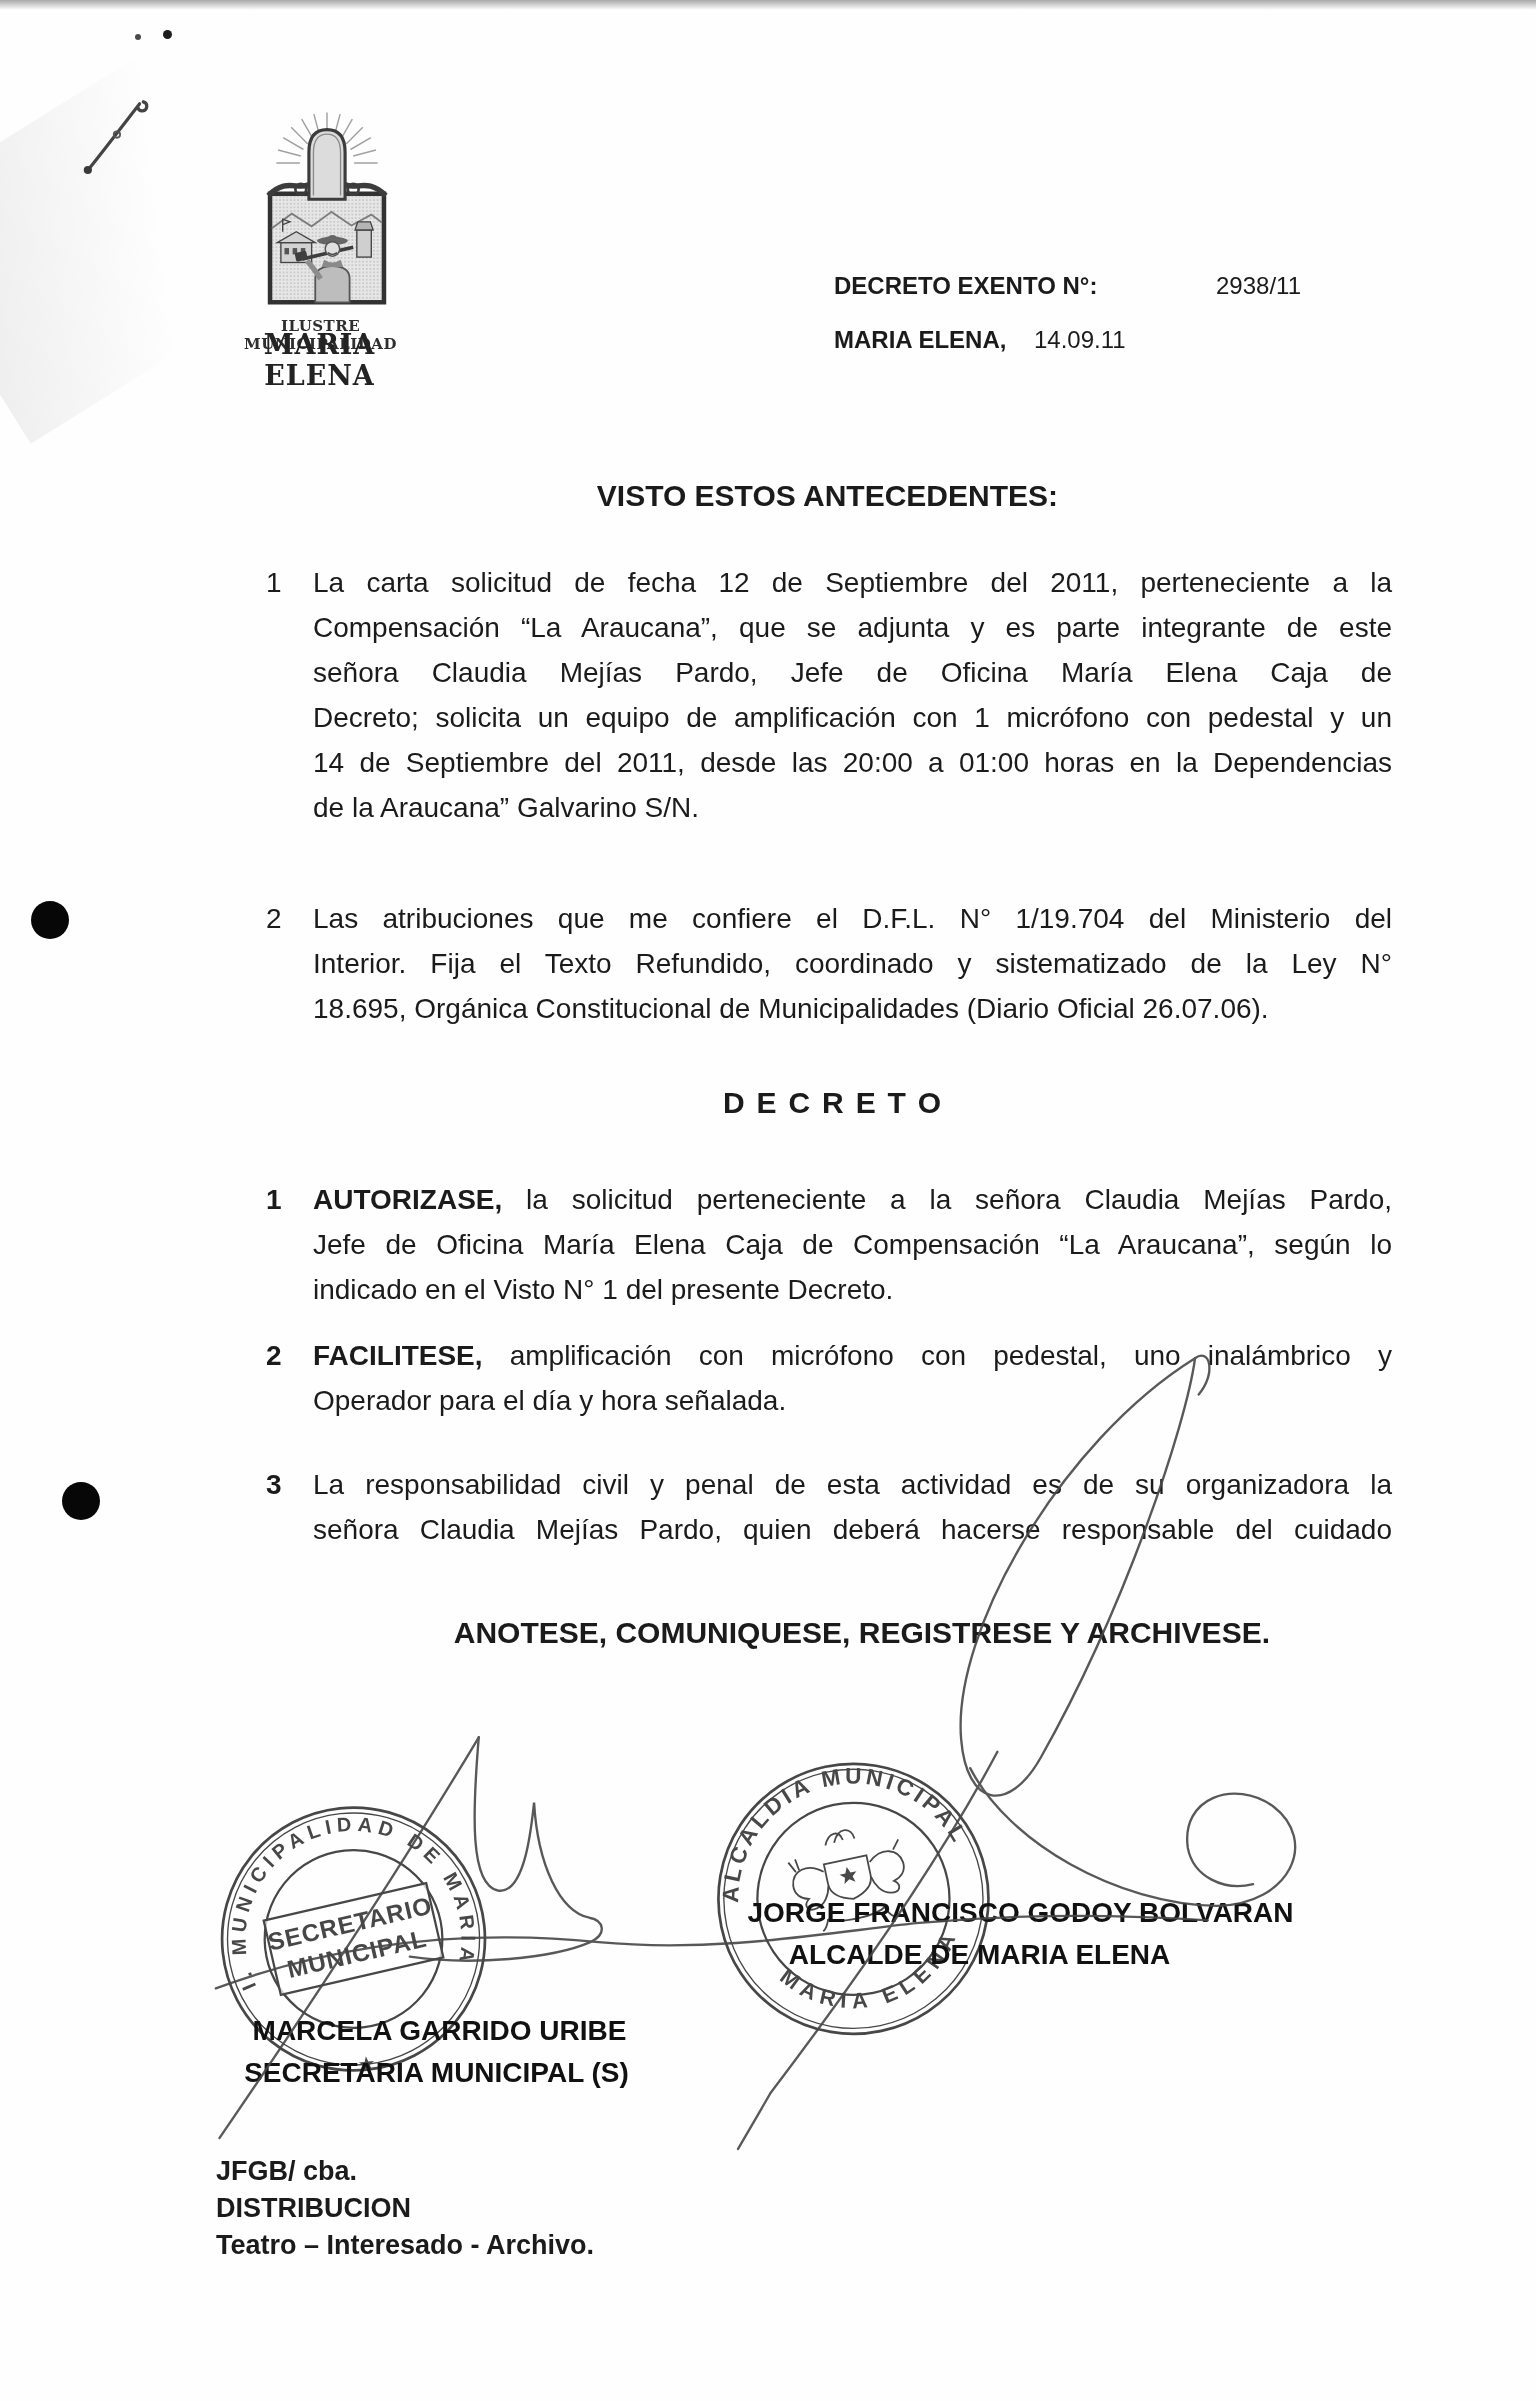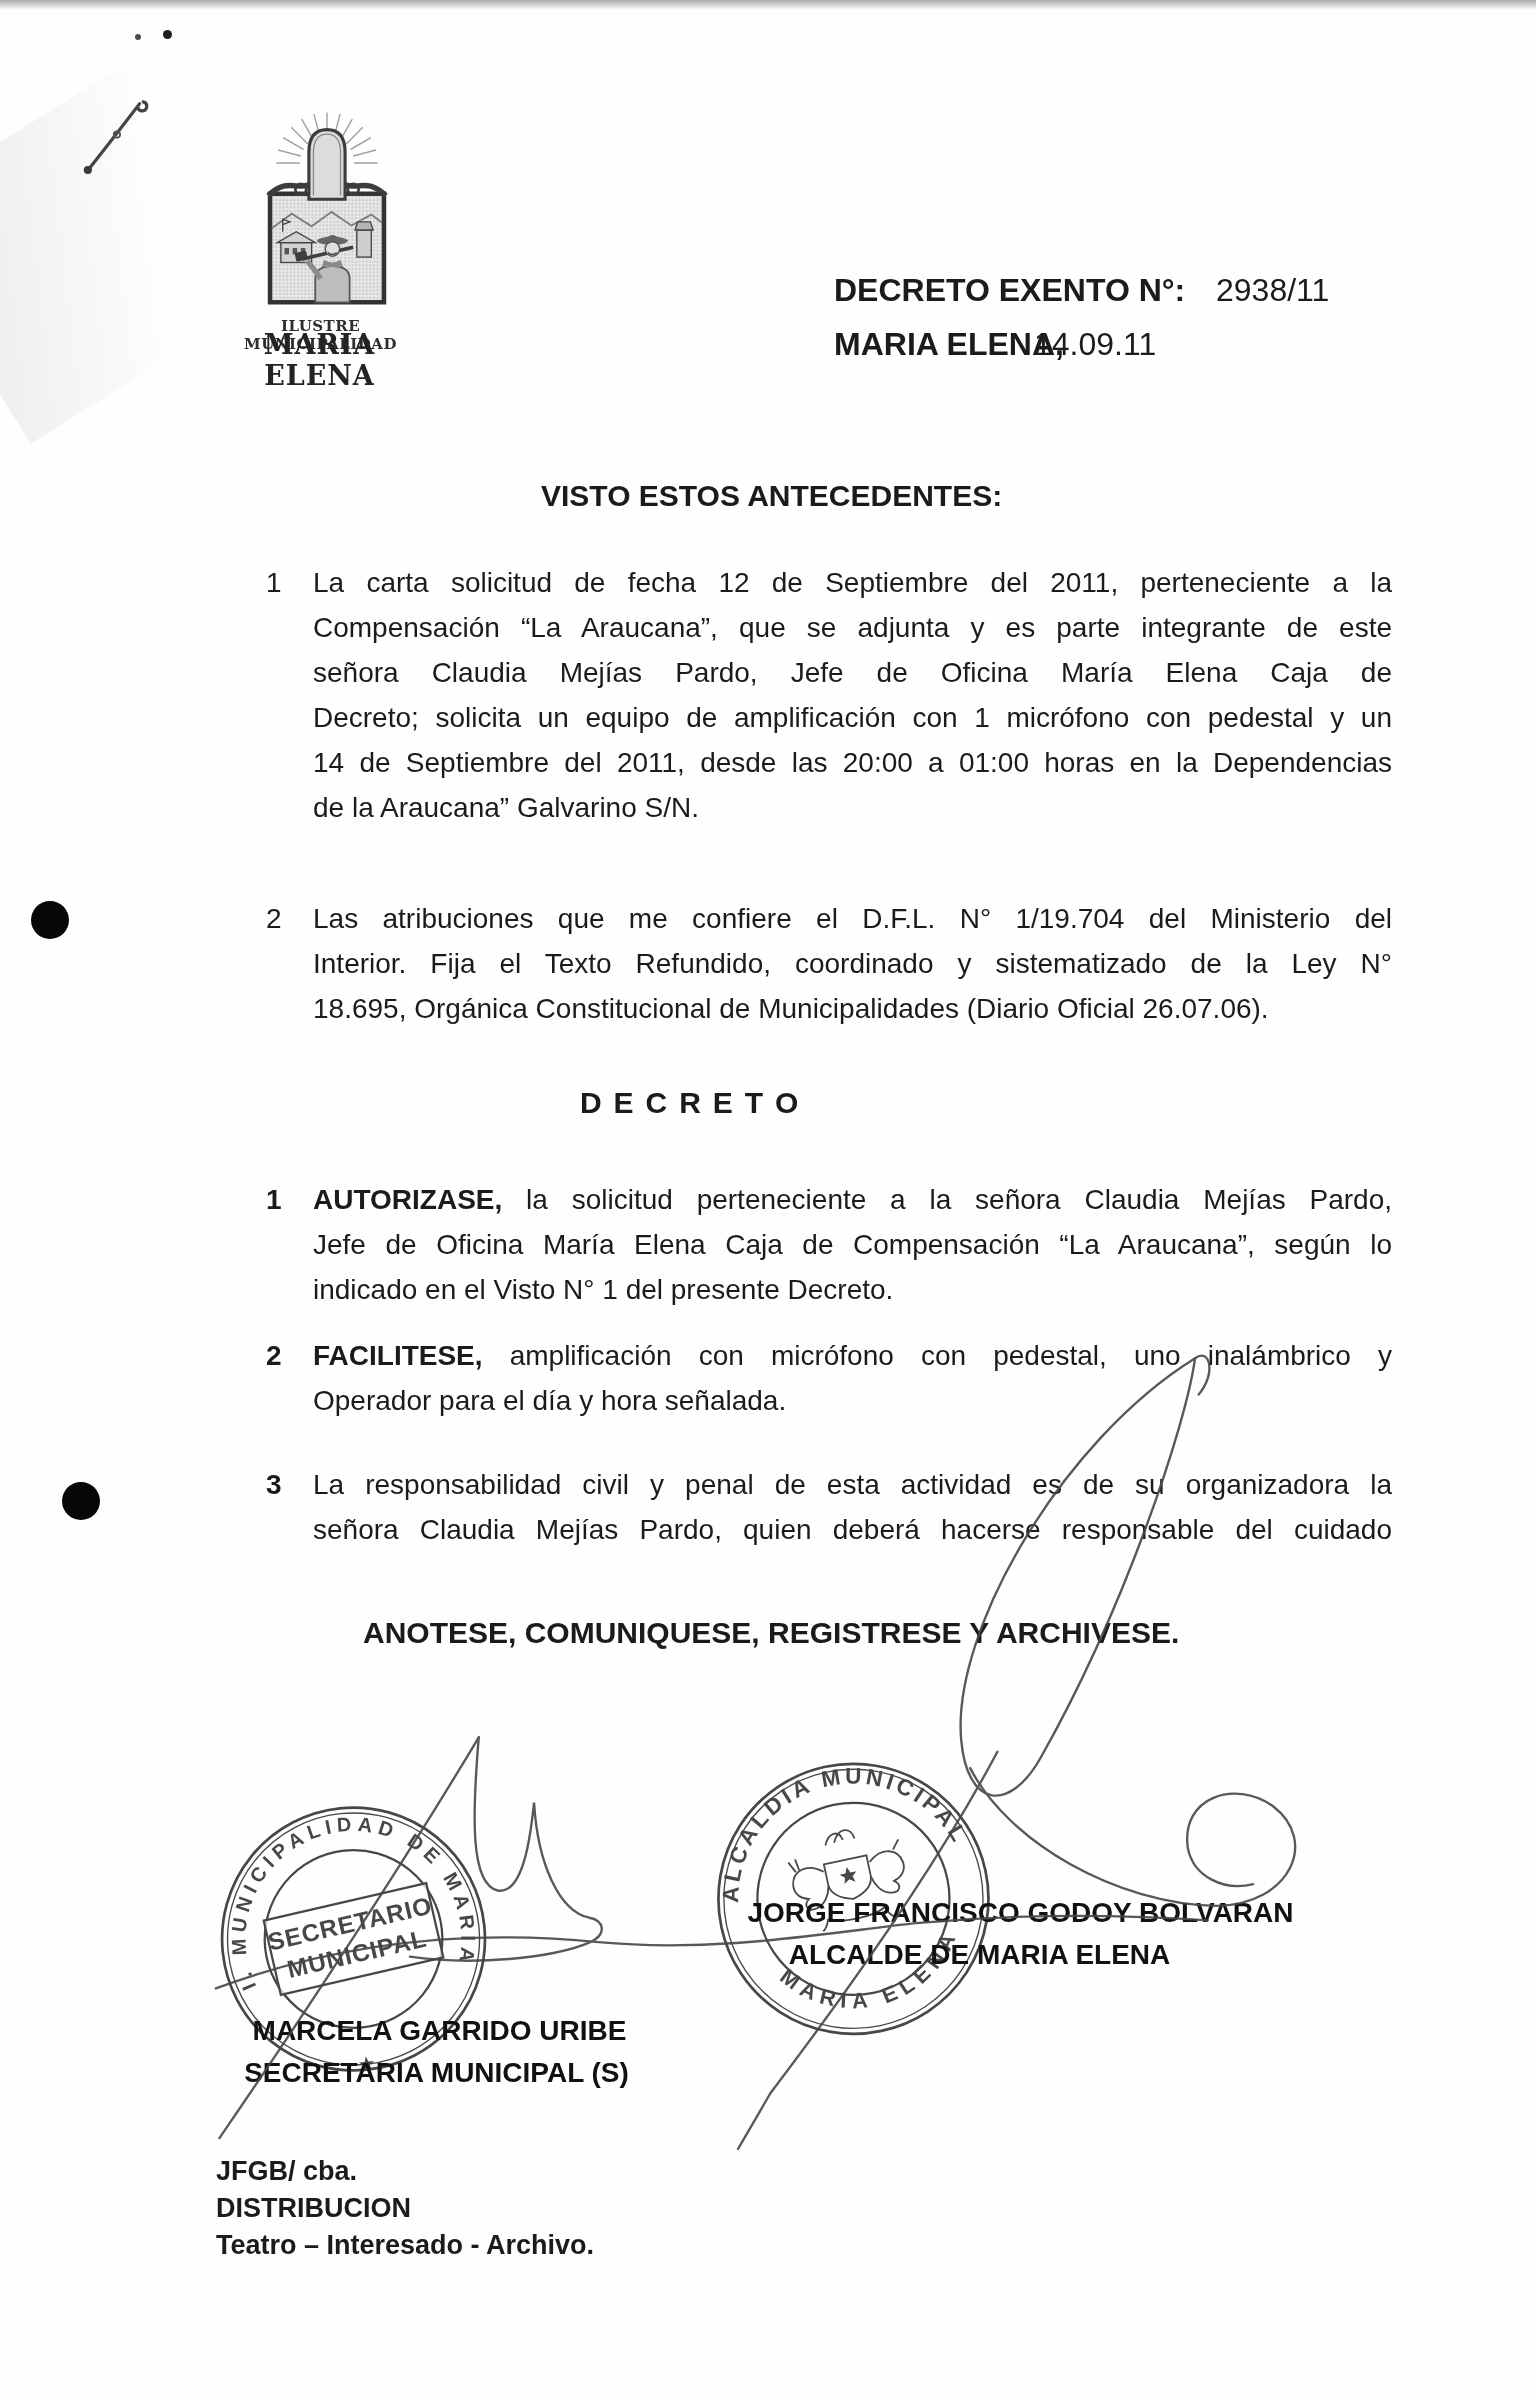--- a/index.html
+++ b/index.html
@@ -22,28 +22,28 @@
   .dot1{left:135px;top:34px;width:6.3px;height:6.3px;opacity:.8;}
   .dot2{left:163px;top:30px;width:9px;height:9px;}
   .staple{position:absolute;left:76px;top:71px;z-index:1;}
   
   .logo{position:absolute;left:261px;top:105px;width:132px;height:221px;z-index:1;}
   .org1{position:absolute;left:238px;top:317px;width:165px;text-align:center;z-index:2;
     font-family:"DejaVu Serif",serif;font-weight:bold;font-size:15px;letter-spacing:0.5px;color:#2e2e2e;}
   .org2{position:absolute;left:204px;top:329px;width:231px;text-align:center;z-index:2;
     font-family:"DejaVu Serif",serif;font-weight:bold;font-size:27px;letter-spacing:0.9px;color:#232323;}
   
-  .hdr{position:absolute;font-size:32px;z-index:2;white-space:nowrap;}
+  .hdr{position:absolute;font-size:24px;z-index:2;white-space:nowrap;}
   .b{font-weight:bold;}
   .h-label1{left:834px;top:272px;}
   .h-val1{left:1216px;top:272px;}
   .h-label2{left:834px;top:326px;}
   .h-val2{left:1034px;top:326px;}
   
-  .heading{position:absolute;font-weight:bold;font-size:30px;text-align:left;z-index:2;}
+  .heading{position:absolute;font-weight:bold;font-size:30px;text-align:right;z-index:2;}
   .visto-h{left:541px;top:479px;width:517px;}
   .decreto-h{left:580px;top:1086px;width:363px;letter-spacing:1.8px;}
   .closing-h{left:363px;top:1616px;width:907px;}
   .item{position:absolute;left:266px;width:1126px;font-size:28px;line-height:45px;z-index:2;}
   .num{position:absolute;left:0;top:0;}
   .lines{margin-left:47px;width:1079px;}
   .jline{white-space:nowrap;text-align:justify;text-align-last:justify;}
   .lline{white-space:nowrap;}
   #v1{top:560px;}
   #v2{top:896px;}

